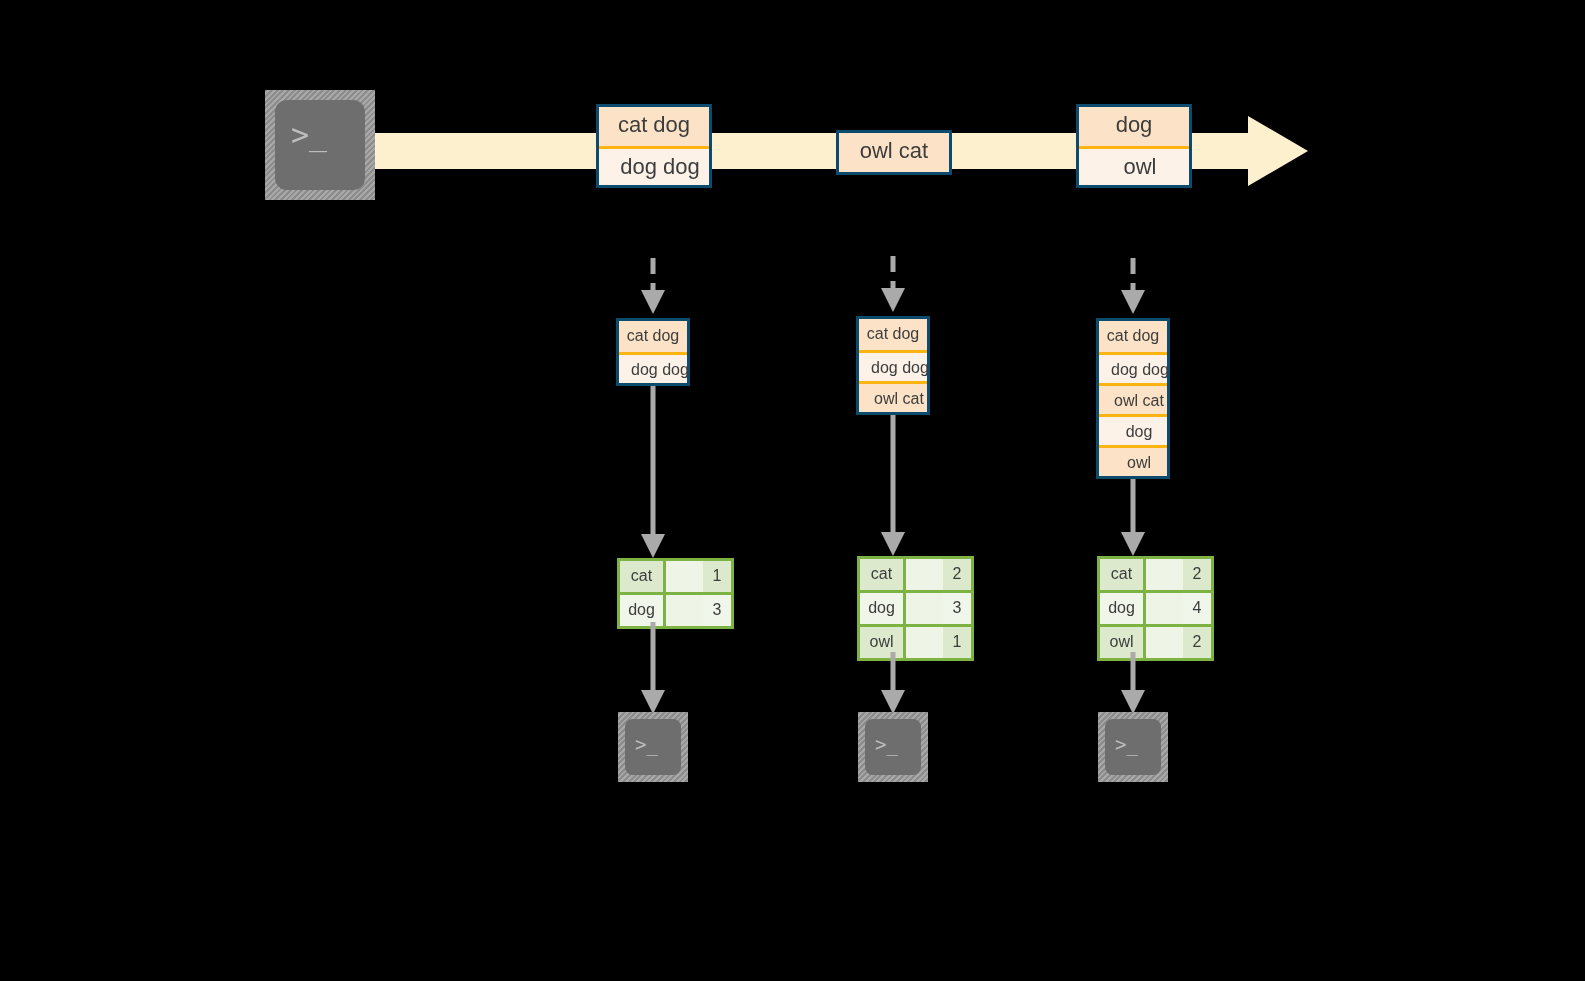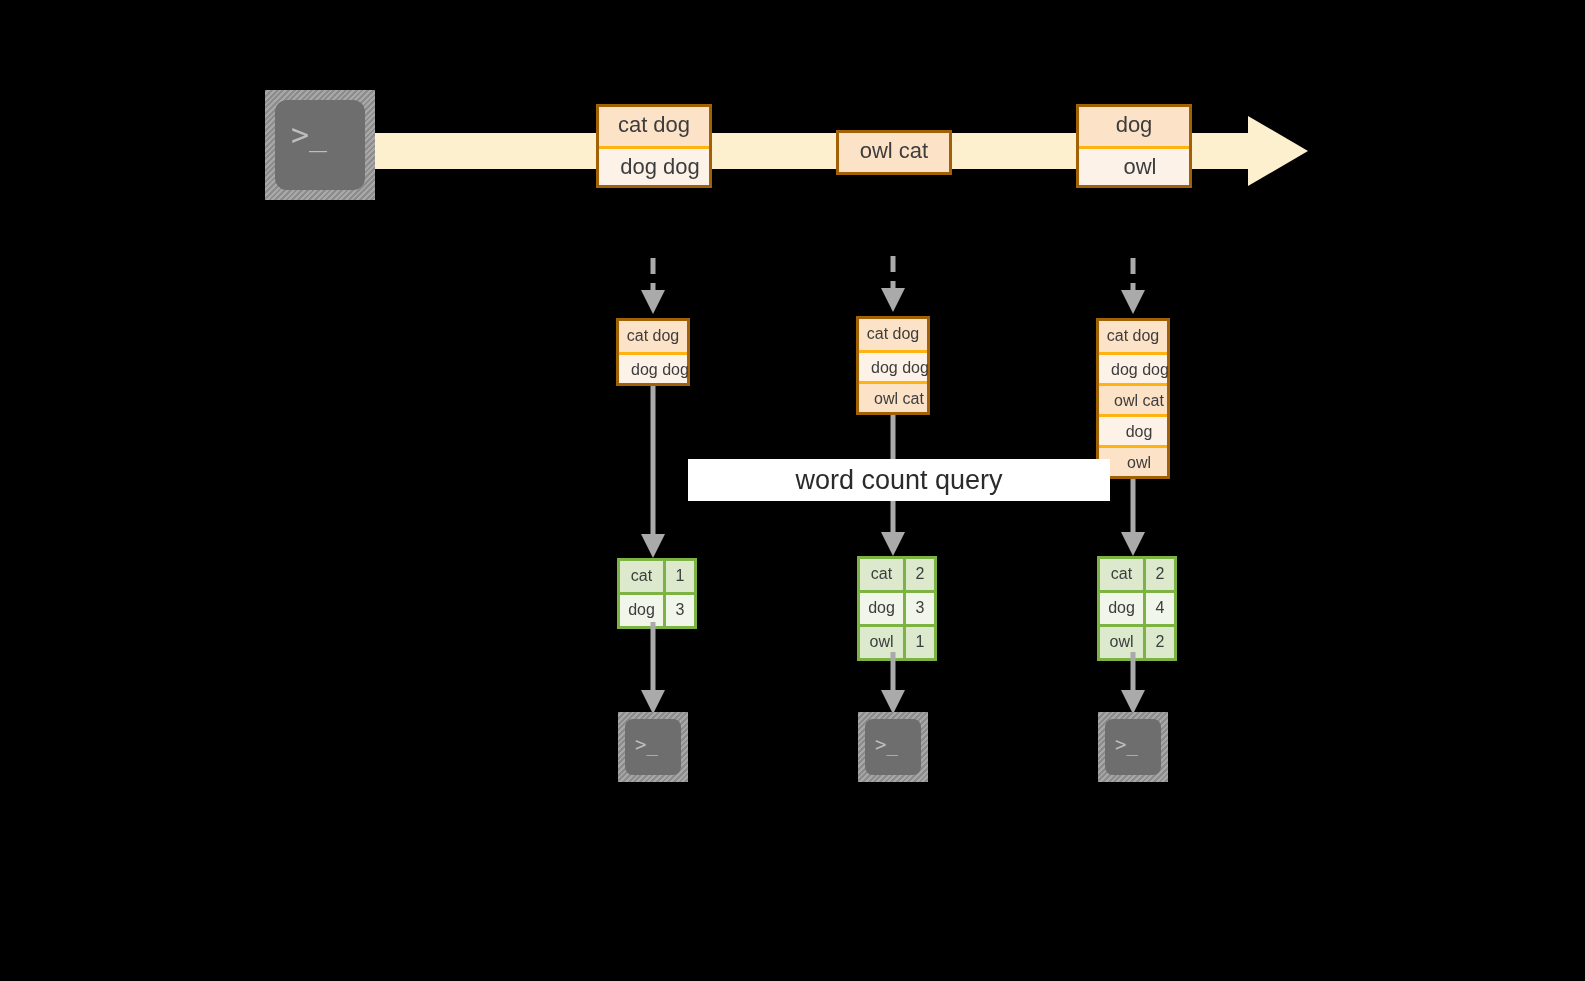--- a/index.html
+++ b/index.html
@@ -66,21 +66,21 @@
   .terminal.small .prompt { left: 10px; top: 16px; font-size: 19px; }
   .terminal.small .inner  { border-radius: 8px; }
   .terminal.small.t1 { left: 618px;  top: 712px; }
   .terminal.small.t2 { left: 858px;  top: 712px; }
   .terminal.small.t3 { left: 1098px; top: 712px; }
 
   
   .rec-stack {
     position: absolute;
     box-sizing: border-box;
-    border: 3px solid #a16207;
+    border: 3px solid #0c4a6e;
     background: #fdf1e6;
   }
   .rec-stack .cell {
     box-sizing: border-box;
     text-align: center;
     color: #3d3d3d;
     font-family: "Liberation Sans", sans-serif;
     white-space: nowrap;
   }
   .rec-stack .cell.dark  { background: #fce2c6; }
@@ -102,21 +102,21 @@
   .state-3 { left: 1096px; top: 318px; width: 74px; }
 
   
   .result-table {
     position: absolute;
     box-sizing: border-box;
     border: 3px solid #7cb342;
     border-collapse: separate;
     background: #eef4e6;
   }
-  .result-table .row { display: flex; }
+  .result-table .row { display: flex; gap: 37px; }
   .result-table .row + .row { border-top: 3px solid #7cb342; }
   .result-table .c-word {
     box-sizing: border-box;
     width: 46px;
     text-align: center;
     font-size: 16px;
     line-height: 29px;
     height: 31px;
     color: #3d3d3d;
     border-right: 3px solid #7cb342;
@@ -238,21 +238,20 @@
   </div>
 
   <div class="rec-stack state-box state-3">
     <div class="cell dark">cat dog</div>
     <div class="cell light">dog dog</div>
     <div class="cell dark">owl cat</div>
     <div class="cell light">dog</div>
     <div class="cell dark">owl</div>
   </div>
 
-  <div class="query-label">word count query</div>
 
   <div class="result-table res-1">
     <div class="row dark">
       <div class="c-word">cat</div>
       <div class="c-count">1</div>
     </div>
     <div class="row light">
       <div class="c-word">dog</div>
       <div class="c-count">3</div>
     </div>

